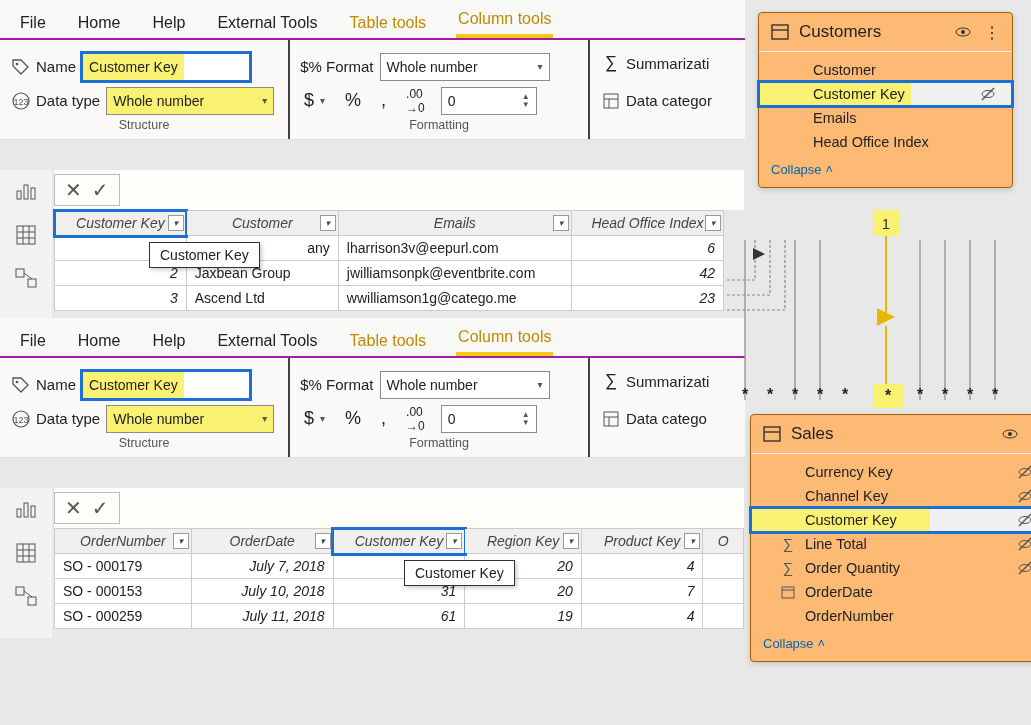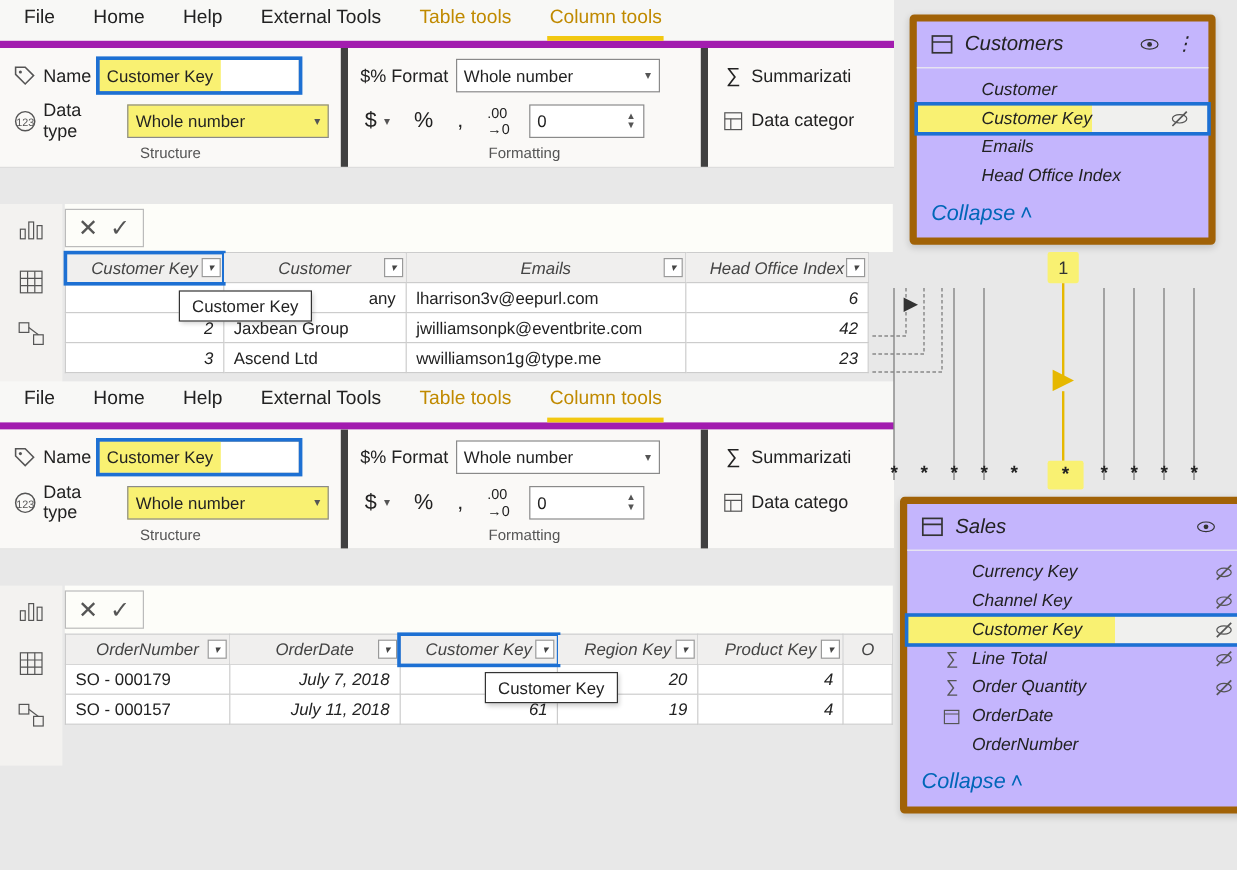--- a/index.html
+++ b/index.html
@@ -1,27 +1,27 @@
 <!DOCTYPE html>
 <html><head>
 <meta charset="utf-8">
 <style>
   * { box-sizing: border-box; margin: 0; padding: 0; font-family: "Segoe UI", Arial, sans-serif; }
   body { background: #e8e8e8; width: 1031px; height: 725px; position: relative; overflow: hidden; font-size: 14px; color: #222; }
   
   
-  .ribbon-tabs { display: flex; align-items: flex-start; height: 40px; background: #f8f8f6; border-bottom: 6px solid #a21caf; padding-left: 18px; gap: 28px; }
+  .ribbon-tabs { display: flex; align-items: flex-end; height: 40px; background: #f8f8f6; border-bottom: 2px solid #a21caf; padding-left: 18px; gap: 28px; }
   .ribbon-tab { font-size: 16px; padding: 6px 2px; cursor: pointer; }
   .ribbon-tab.context { color: #c08a00; }
   .ribbon-tab.context.active { border-bottom: 4px solid #f2c811; font-weight: 500; }
   
   
   .ribbon-content { display: flex; background: #faf9f7; height: 100px; border-bottom: 1px solid #ddd; }
   .ribbon-group { display: flex; flex-direction: column; justify-content: space-between; padding: 6px 10px 2px 10px; }
-  .ribbon-group.vdiv { border-right: 6px solid #404040; }
+  .ribbon-group.vdiv { border-right: 2px solid #404040; justify-content: center; }
   .group-row { display: flex; align-items: center; gap: 6px; height: 34px; }
   .group-label { font-size: 12.5px; color: #555; text-align: center; padding-bottom: 2px; }
   .label-icon { display: inline-flex; align-items: center; gap: 4px; font-size: 15px; }
   .icon-holder { width: 22px; height: 22px; display: inline-flex; align-items: center; justify-content: center; }
   
   .select-like { display: inline-flex; align-items: center; justify-content: space-between; border: 1px solid #8a8a8a; background: #fff; height: 28px; padding: 2px 6px; font-size: 14px; cursor: pointer; }
   .select-like.hl-yl { background: #f9f172; }
   .chev { font-size: 10px; color: #555; margin-left: 4px;}
   
   .name-box { display: flex; border: 1px solid #8a8a8a; background: #fff; height: 28px; outline: 3px solid #1d70d3; outline-offset: -1px; }
@@ -38,30 +38,30 @@
   .data-table { border-collapse: collapse; background: #fff; }
   .data-table th, .data-table td { border: 1px solid #ccc; padding: 4px 8px; font-size: 14px; }
   .data-table th { background: #f0efee; font-weight: 400; font-style: italic; color: #444; position: relative; }
   .th-filter { position:absolute; right:2px; top:50%; transform:translateY(-50%); width:16px; height:16px; border:1px solid #999; background:#fff; display:flex; align-items:center; justify-content:center; font-size:9px; cursor:pointer;}
   .data-table td.num { text-align: right; font-style: italic; }
   .th-active { background: #e19c1e; color:#fff; font-style: normal; outline:3px solid #1d70d3; outline-offset:-1px; position:relative;}
   
   .tooltip-box { position:absolute; background:#fff; border:1px solid #333; padding:4px 10px; font-size:14px; z-index:10; box-shadow:2px 2px 4px rgba(0,0,0,.2);}
   
   
-  .panel { position:absolute; background:#c4b5fd; border:6px solid #a16207; border-radius:4px; box-shadow:0 2px 6px rgba(0,0,0,.15); width:255px;font-style:italic; }
+  .panel { position:absolute; background:#fdba74; border:1px solid #a16207; border-radius:4px; box-shadow:0 2px 6px rgba(0,0,0,.15); width:255px; }
   .panel-head { display:flex; align-items:center; gap:8px; padding:8px 10px; border-bottom:1px solid #eee;}
   .panel-title { font-size:17px; font-weight:500; flex:1; }
   .panel-action { width:20px; text-align:center; cursor:pointer; font-size:16px; }
   .field-list { padding: 6px 0 2px 0; }
   .field-row { display:flex; align-items:center; padding:4px 12px 4px 28px; font-size:14.5px; gap:8px; position:relative; }
   .field-row .fi { width:18px; display:inline-flex; justify-content:center; color:#555;}
   .field-row.key-hl { background: linear-gradient(to right, #f9f172 0%, #f9f172 60%, #f0f0ee 60%, #f0f0ee 100%); outline:3px solid #1d70d3; outline-offset:-1px;}
   .field-row .eye { position:absolute; right:16px; font-size:14px; color:#555;}
-  .collapse-link { color:#0066b8; font-size:18px; padding:6px 12px 10px 12px; display:flex; align-items:center; gap:4px; cursor:pointer;}
+  .collapse-link { color:#0066b8; font-size:13px; padding:6px 12px 10px 12px; display:flex; align-items:center; gap:4px; cursor:pointer;}
   
   
   .rel-area { position:absolute; left:745px; top:210px; width:280px; height:210px; }
   .card-badge { position:absolute; background:#f9f172; border-radius:2px; color:#333; font-size:15px; display:flex; align-items:center; justify-content:center;}
   .rel-star { position:absolute; font-size:16px; font-weight:bold; color:#222;}
   .rel-line-hl { position:absolute; background:#e6b800;}
   
   
   .block { position:absolute; }
   
@@ -237,21 +237,21 @@
       </tr>
       <tr>
         <td class="num">2</td>
         <td>Jaxbean Group</td>
         <td>jwilliamsonpk@eventbrite.com</td>
         <td class="num">42</td>
       </tr>
       <tr>
         <td class="num">3</td>
         <td>Ascend Ltd</td>
-        <td>wwilliamson1g@type.me</td>
+        <td>wwilliamson1g@catego.me</td>
         <td class="num">23</td>
       </tr>
     </tbody>
   </table>
   <div class="tooltip-box" style="left:95px; top:32px;">Customer Key</div>
   </div>
 </div>
 
 <div class="block second-block-bg" style="left:0; top:318px; width:745px;">
 
@@ -398,21 +398,29 @@
     <tbody>
       <tr>
         <td>SO - 000179</td>
         <td class="num">July 7, 2018</td>
         <td class="num"></td>
         <td class="num">20</td>
         <td class="num">4</td>
         <td></td>
       </tr>
       <tr>
-        <td>SO - 000157</td>
+        <td>SO - 000153</td>
+        <td class="num">July 10, 2018</td>
+        <td class="num">31</td>
+        <td class="num">20</td>
+        <td class="num">7</td>
+        <td></td>
+      </tr>
+      <tr>
+        <td>SO - 000259</td>
         <td class="num">July 11, 2018</td>
         <td class="num">61</td>
         <td class="num">19</td>
         <td class="num">4</td>
         <td></td>
       </tr>
     </tbody>
   </table>
   <div class="tooltip-box" style="left:350px; top:32px;">Customer Key</div>
   </div>

